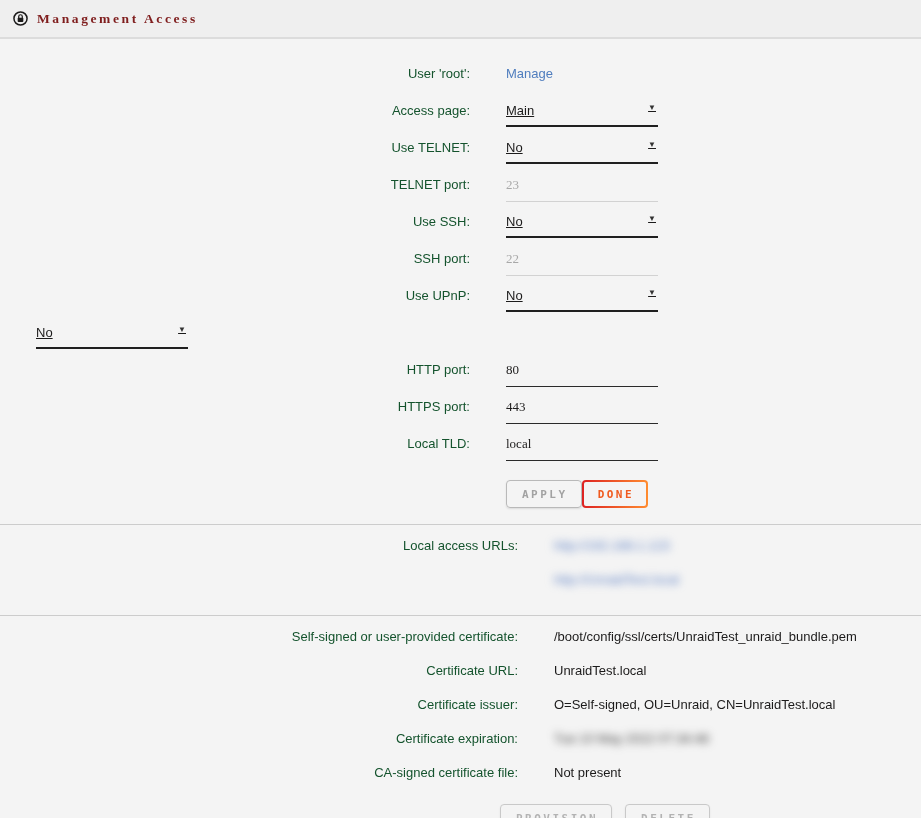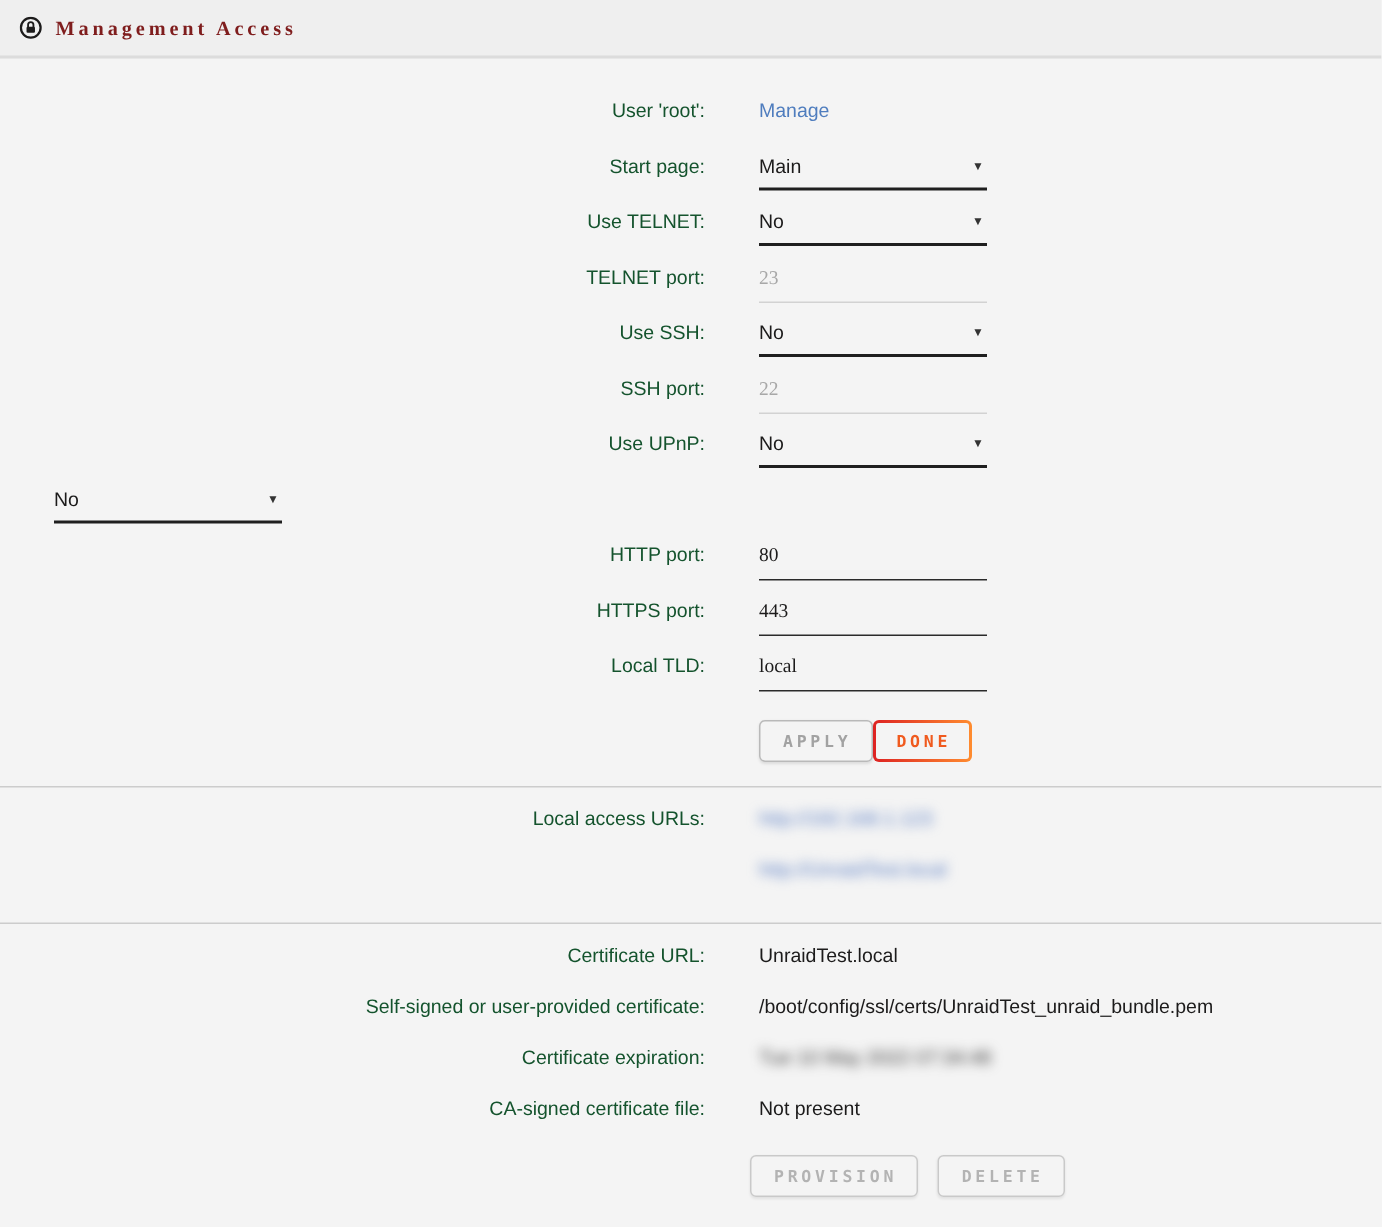--- a/index.html
+++ b/index.html
@@ -36,24 +36,25 @@
     text-align:right;
     padding-top:3px;
     color:#14532d;
   }
   .ctrl { margin-left:36px; width:152px; }
   .link { color:#4f7dbe; text-decoration:none; cursor:pointer; padding-top:3px; display:inline-block; }
   .select-box {
     width:152px;
     display:flex;
     justify-content:space-between;
-    align-items:center;
+    align-items:flex-start;
     border-bottom:2px solid #1f1f1f;
     padding:3px 2px 7px 0;
     cursor:pointer;
+    text-decoration:underline;
   }
   .select-box .caret { font-size:8px; color:#333; line-height:10px; }
   .text-input {
     width:152px;
     border:none;
     outline:none;
     background:transparent;
     border-bottom:1.5px solid #2a2a2a;
     font-family:Liberation Serif, serif;
     font-size:13px;
@@ -89,21 +90,21 @@
     padding:6px 12px 5px 14px;
   }
   .btn-gray {
     border:1px solid #c9c9c9;
     color:#b3b3b3;
     box-shadow:0 1px 2px rgba(0,0,0,0.08);
   }
   
   .divider { height:1px; background:#cccccc; width:921px; }
   .sect { padding:10px 0 12px 0; }
-  .sect-row { display:flex; align-items:flex-start; min-height:34px; }
+  .sect-row { display:flex; align-items:flex-start; min-height:34px;margin-left:48px; }
   .sect-row .val { margin-left:36px; padding-top:3px; }
   .url-col { margin-left:36px; display:flex; flex-direction:column; }
   .url-link {
     color:#5c7fc4;
     text-decoration:none;
     filter:blur(4px);
     padding-top:3px;
     min-height:34px;
     cursor:pointer;
   }
@@ -126,21 +127,21 @@
 </div>
 
 <div class="form-area">
 
   <div class="form-row">
     <div class="lbl">User 'root':</div>
     <div class="ctrl"><a class="link">Manage</a></div>
   </div>
 
   <div class="form-row">
-    <div class="lbl">Start page:</div>
+    <div class="lbl">Access page:</div>
     <div class="ctrl">
       <div class="select-box">
         <span>Main</span>
         <span class="caret">▼</span>
       </div>
     </div>
   </div>
 
   <div class="form-row">
     <div class="lbl">Use TELNET:</div>
@@ -232,29 +233,33 @@
       <a class="url-link">http://192.168.1.123</a>
       <a class="url-link">http://UnraidTest.local</a>
     </div>
   </div>
 </div>
 
 <div class="divider"></div>
 <div class="sect">
 
   <div class="sect-row">
+    <div class="lbl">Self-signed or user-provided certificate:</div>
+    <div class="val">/boot/config/ssl/certs/UnraidTest_unraid_bundle.pem</div>
+  </div>
+
+  <div class="sect-row">
     <div class="lbl">Certificate URL:</div>
     <div class="val">UnraidTest.local</div>
   </div>
 
   <div class="sect-row">
-    <div class="lbl">Self-signed or user-provided certificate:</div>
-    <div class="val">/boot/config/ssl/certs/UnraidTest_unraid_bundle.pem</div>
-  </div>
-
+    <div class="lbl">Certificate issuer:</div>
+    <div class="val">O=Self-signed, OU=Unraid, CN=UnraidTest.local</div>
+  </div>
 
   <div class="sect-row">
     <div class="lbl">Certificate expiration:</div>
     <div class="val redacted-dark">Tue 10 May 2022 07:34:48</div>
   </div>
 
   <div class="sect-row">
     <div class="lbl">CA-signed certificate file:</div>
     <div class="val">Not present</div>
   </div>

